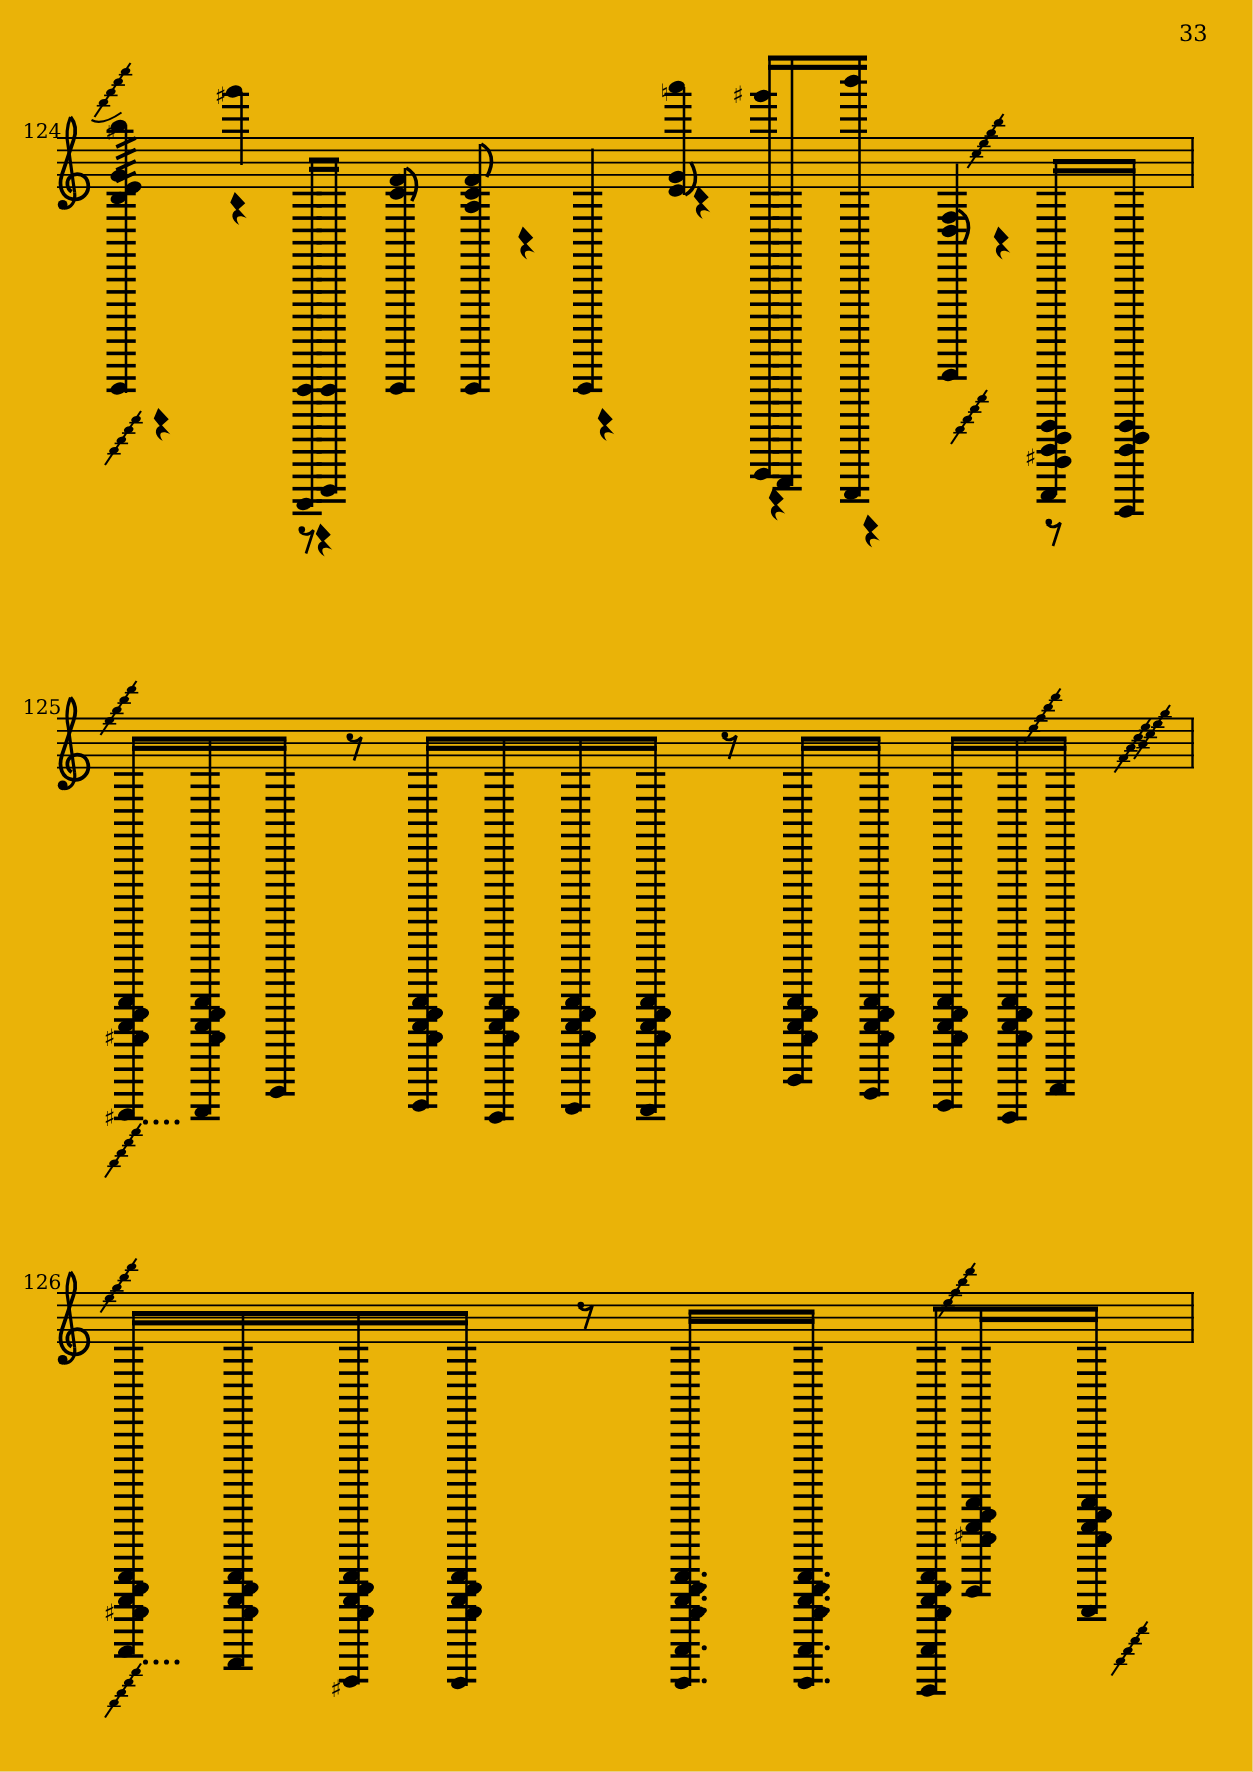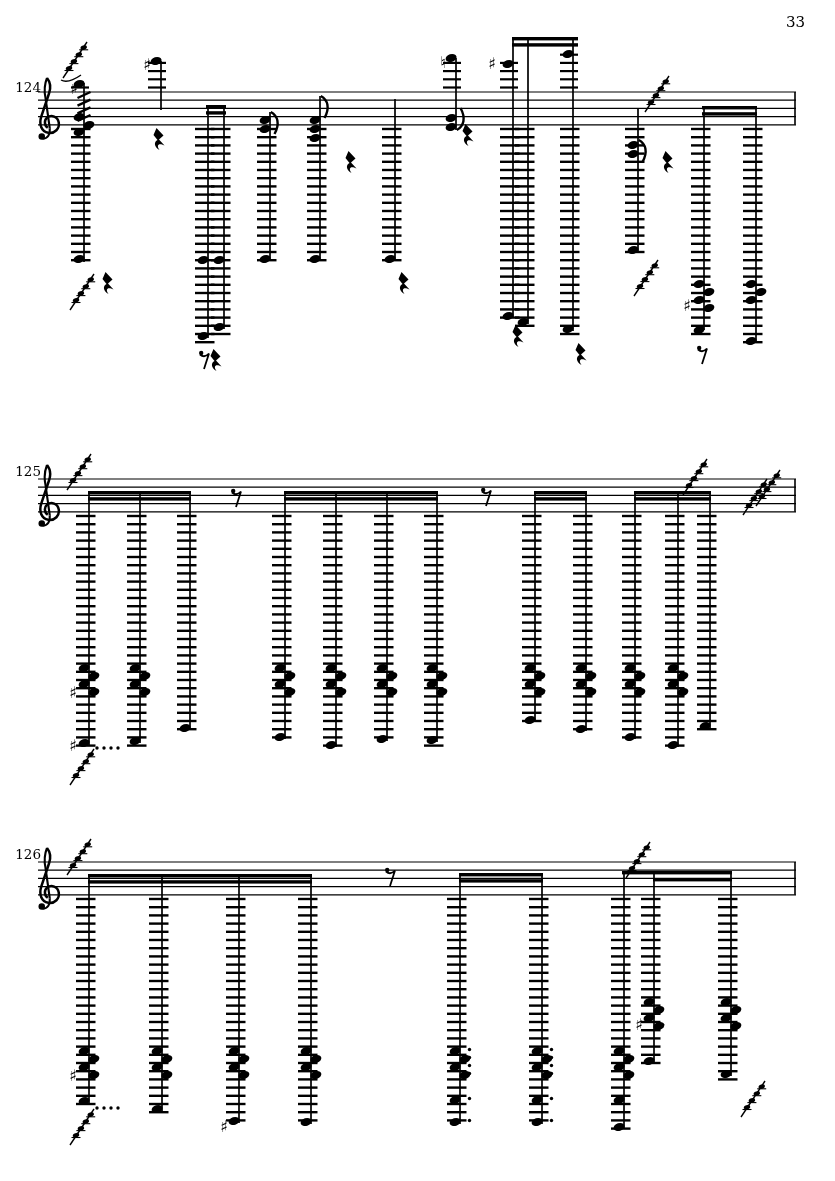--- a/index.html
+++ b/index.html
@@ -1,16 +1,16 @@
 <!DOCTYPE html>
 <html><head>
 <meta charset="utf-8">
 <style>
   html,body{margin:0;padding:0;background:#e8e8e8;}
-  .page{position:relative;width:835px;height:1181px;background:#ffffff;overflow:hidden;
+  .page{position:relative;width:835px;height:1181px;background:#eab308;overflow:hidden;
         font-family:"DejaVu Serif", serif;}
   .page-number{position:absolute;left:786px;top:13px;font-size:15px;color:#000;
                font-family:"DejaVu Serif", serif;}
   svg{position:absolute;left:0;top:0;}
 </style>
 </head>
 <body>
 
 <div class="page">
   <div class="page-number">33</div>

